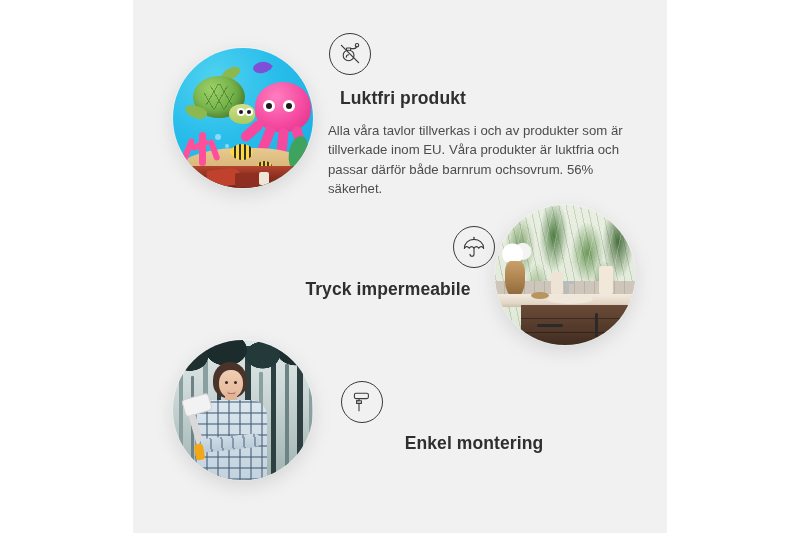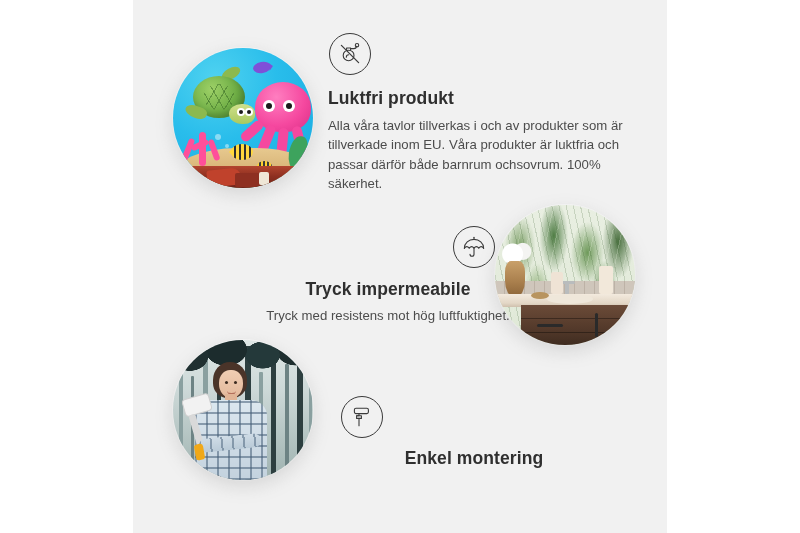--- a/index.html
+++ b/index.html
@@ -256,21 +256,21 @@
   .feature .icon-badge {
     width: 40px; height: 40px; border-radius: 50%;
     border: 1.4px solid #3a3a3a;
     display: flex; align-items: center; justify-content: center;
   }
   .feature .feat-title {
     font-size: 17.5px;
     font-weight: bold;
     color: #2f2f2f;
     letter-spacing: 0.1px;
-    margin: 0;
+    margin: 12px;
     white-space: nowrap;
   }
   .feature .feat-desc {
     font-size: 13.2px;
     line-height: 1.47;
     color: #4c4c4c;
     margin: 0;
   }
 
   
@@ -279,21 +279,21 @@
   #feature-odourless .feat-title { margin-top: 13px; }
   #feature-odourless .feat-desc { margin-top: 7px; width: 295px; }
 
   
   #feature-waterproof { left: 80px; top: 226px; width: 350px; text-align: center; }
   #feature-waterproof .icon-row { display:flex; justify-content:flex-end; padding-right: 68px; }
   #feature-waterproof .feat-title { margin-top: 11px; }
   #feature-waterproof .feat-desc  { margin-top: 6px; }
 
   
-  #feature-easy { left: 196px; top: 396px; width: 290px; text-align: center; }
+  #feature-easy { left: 196px; top: 381px; width: 290px; text-align: center; }
   #feature-easy .icon-row { display:flex; justify-content:flex-start; padding-left: 12px; }
   #feature-easy .feat-title { margin-top: 10px; }
   #feature-easy .feat-desc  { margin-top: 5px; }
 </style>
 </head>
 <body>
 
 <div id="infographic-panel">
 
   <div class="photo-circle" id="photo-underwater">
@@ -395,38 +395,37 @@
           <path d="M6.2 14.4c0-3 2.4-5.2 5.4-5.2s5.4 2.2 5.4 5.2-2.4 5.3-5.4 5.3-5.4-2.3-5.4-5.3z"></path>
           <path d="M9.6 9.2V7.0h4.0v2.2"></path>
           <path d="M13.8 7.6h3.1c1.4 0 2.5-1.0 2.5-2.3"></path>
           <circle cx="20.0" cy="4.2" r="1.7"></circle>
           <path d="M9.3 16.2c0-1.4 1.1-2.4 2.4-2.4"></path>
           <path d="M4.4 4.4 L21.6 21.6" stroke-width="1.25"></path>
         </g>
       </svg>
     </div>
     <p class="feat-title">Luktfri produkt</p>
-    <p class="feat-desc">Alla våra tavlor tillverkas i och av produkter som är tillverkade inom EU. Våra produkter är luktfria och passar därför både barnrum ochsovrum. 100% säkerhet.</p>
+    <p class="feat-desc">Alla våra tavlor tillverkas i och av produkter som är tillverkade inom EU. Våra produkter är luktfria och passar därför både barnrum ochsovrum. 56% säkerhet.</p>
   </div>
 
   <div class="feature" id="feature-waterproof">
     <div class="icon-row">
       <div class="icon-badge">
         <svg width="26" height="26" viewBox="0 0 26 26" aria-hidden="true">
           <g fill="none" stroke="#3a3a3a" stroke-width="1.1" stroke-linecap="round" stroke-linejoin="round">
             <path d="M3.4 14.3c0-5.2 4.3-8.9 9.6-8.9s9.6 3.7 9.6 8.9"></path>
             <path d="M3.4 14.3c1.6-2.3 3.2-2.3 4.8 0 1.6-2.3 3.2-2.3 4.8 0 1.6-2.3 3.2-2.3 4.8 0 1.6-2.3 3.2-2.3 4.8 0"></path>
             <path d="M13 5.4V3.3"></path>
             <path d="M13 14.3v6.0c0 1.1-.9 2.0-2.0 2.0s-2.0-.9-2.0-2.0"></path>
           </g>
         </svg>
       </div>
     </div>
     <p class="feat-title">Tryck impermeabile</p>
-    <p class="feat-desc">Tryck med resistens mot hög luftfuktighet.</p>
   </div>
 
   <div class="feature" id="feature-easy">
     <div class="icon-row">
       <div class="icon-badge">
         <svg width="26" height="26" viewBox="0 0 26 26" aria-hidden="true">
           <g fill="none" stroke="#3a3a3a" stroke-width="1.1" stroke-linecap="round" stroke-linejoin="round">
             <rect x="5.4" y="4.2" width="14.0" height="5.4" rx="1.6"></rect>
             <path d="M10.0 9.6v2.2H7.6"></path>
             <path d="M7.6 11.8h4.8v2.6H7.6z"></path>

